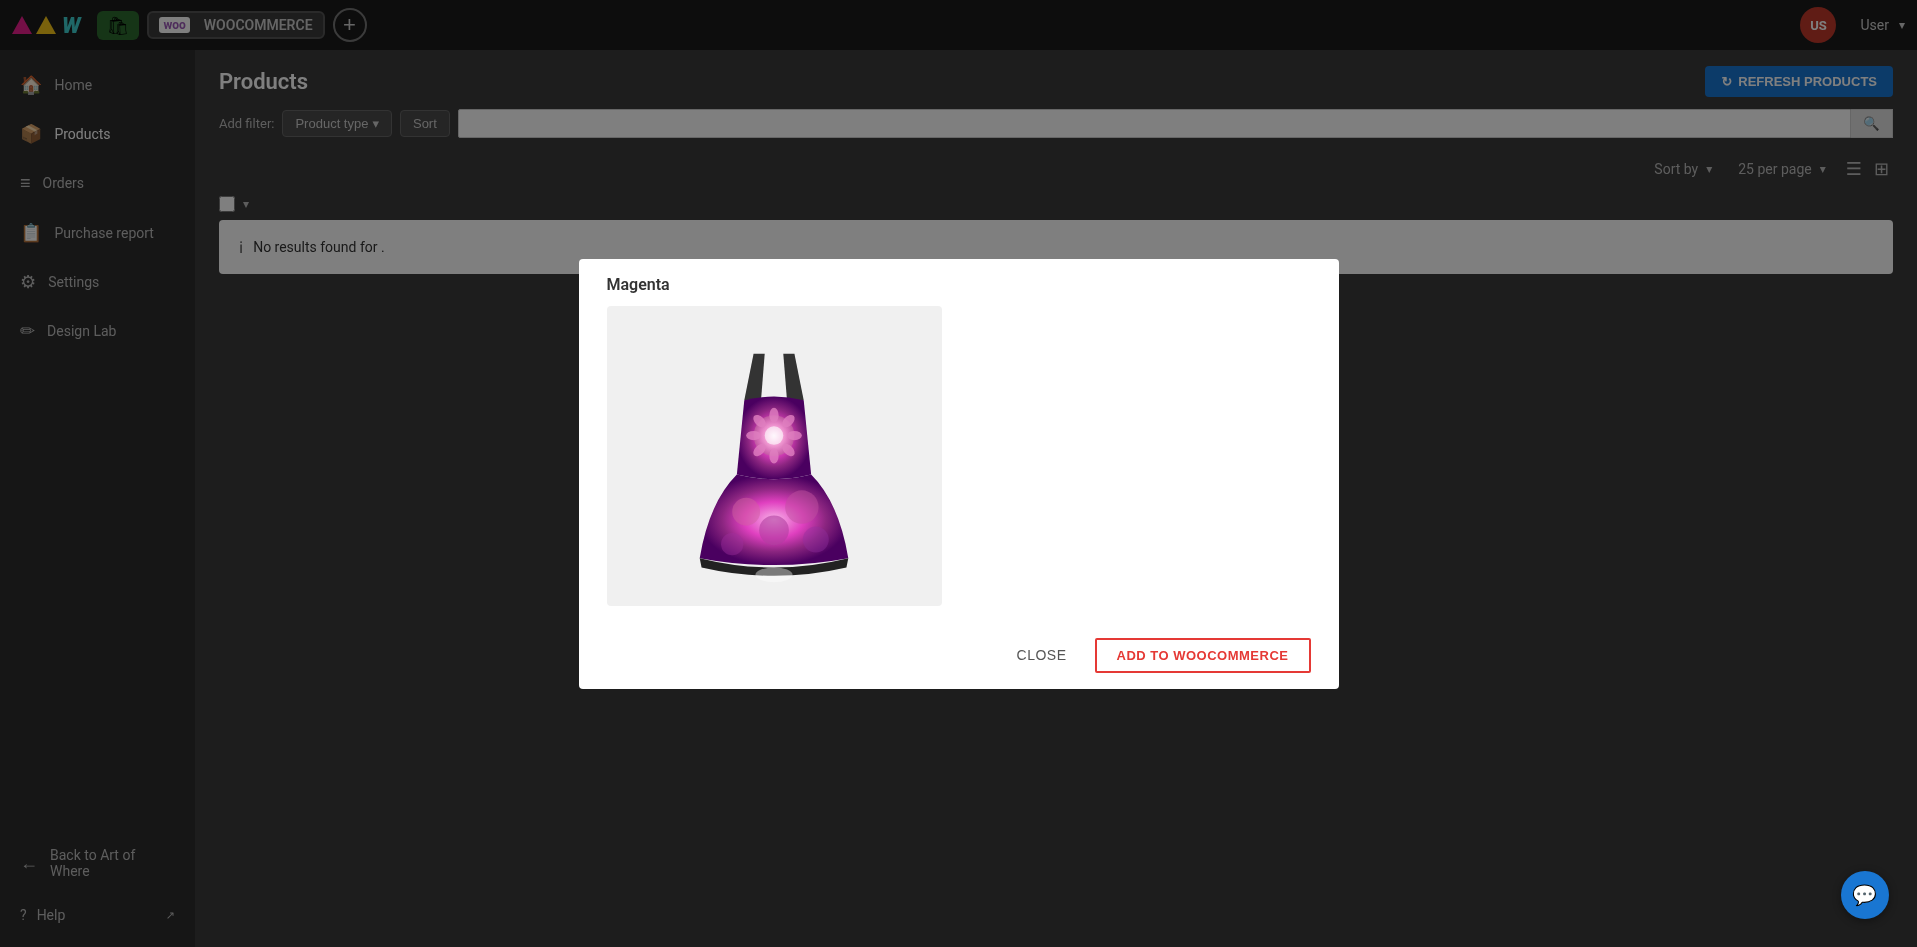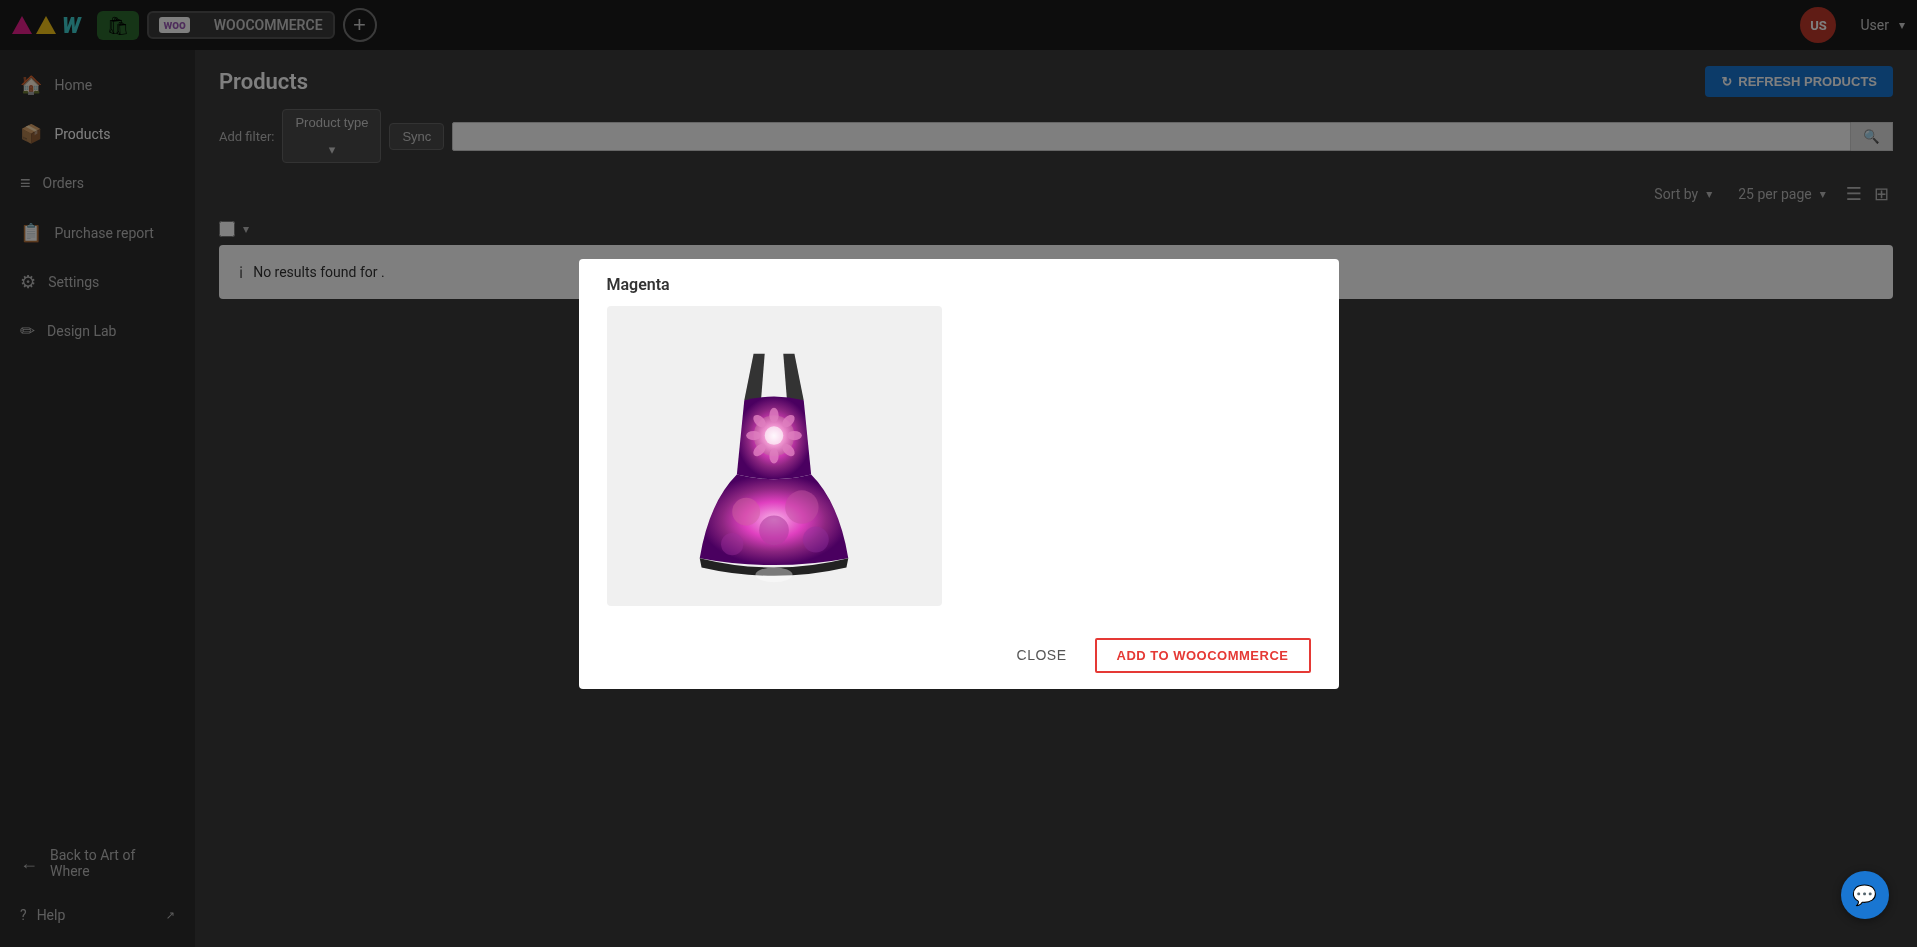--- a/index.html
+++ b/index.html
@@ -19,21 +19,21 @@
       display: flex; align-items: center; gap: 2px; margin-right: 8px;
     }
     .logo-triangle-pink { width: 0; height: 0; border-left: 10px solid transparent; border-right: 10px solid transparent; border-bottom: 18px solid #e91e8c; }
     .logo-triangle-yellow { width: 0; height: 0; border-left: 10px solid transparent; border-right: 10px solid transparent; border-bottom: 18px solid #f5c518; margin-left: 2px; }
     .logo-w { color: #3ecfcf; font-size: 22px; font-weight: 900; margin-left: 4px; font-style: italic; }
     .top-nav-app {
       display: flex; align-items: center; background: #2c6b2f; border-radius: 6px; padding: 4px 10px; gap: 6px; cursor: pointer;
     }
     .shopify-icon { font-size: 18px; }
     .top-nav-app-woo {
-      display: flex; align-items: center; background: #3a3a3a; border-radius: 6px; padding: 4px 10px; gap: 24px; cursor: pointer; border: 2px solid #555;
+      display: flex; align-items: center; background: #3a3a3a; border-radius: 6px; padding: 4px 10px; gap: 14px; cursor: pointer; border: 2px solid #555;
     }
     .woo-logo { font-size: 12px; font-weight: bold; color: #9b59b6; background: #fff; border-radius: 3px; padding: 1px 4px; }
     .woocommerce-label { color: #ccc; font-size: 14px; font-weight: 600; }
     .add-btn {
       width: 34px; height: 34px; border-radius: 50%; border: 2px solid #777; background: transparent; color: #ccc; font-size: 22px; display: flex; align-items: center; justify-content: center; cursor: pointer;
     }
     .top-bar-spacer { flex: 1; }
     .user-avatar {
       width: 36px; height: 36px; border-radius: 50%; background: #c0392b; color: #fff; font-size: 13px; font-weight: bold; display: flex; align-items: center; justify-content: center;
     }
@@ -64,21 +64,21 @@
     .page-title { color: #fff; font-size: 22px; font-weight: 600; }
     .refresh-btn {
       background: #1976d2; color: #fff; border: none; padding: 8px 16px; border-radius: 4px; font-size: 13px; font-weight: 600; cursor: pointer; display: flex; align-items: center; gap: 6px;
     }
 
     .filter-bar {
       padding: 12px 24px; display: flex; align-items: center; gap: 8px; background: #3a3a3a;
     }
     .filter-label { color: #bbb; font-size: 13px; }
     .filter-btn {
-      background: #4a4a4a; border: 1px solid #666; color: #ccc; padding: 5px 12px; border-radius: 4px; font-size: 13px; cursor: pointer; display: flex; align-items: center; gap: 12px; flex-direction: column;
+      background: #4a4a4a; border: 1px solid #666; color: #ccc; padding: 5px 12px; border-radius: 4px; font-size: 13px; cursor: pointer; display: flex; align-items: center; gap: 4px;
     }
     .sync-btn {
       background: #4a4a4a; border: 1px solid #666; color: #ccc; padding: 5px 12px; border-radius: 4px; font-size: 13px; cursor: pointer;
     }
     .search-bar-container { flex: 1; display: flex; align-items: center; }
     .search-input-main {
       flex: 1; background: #fff; border: 1px solid #ccc; padding: 6px 12px; border-radius: 2px 0 0 2px; font-size: 13px; color: #333; outline: none;
     }
     .search-icon-btn {
       background: #e0e0e0; border: 1px solid #ccc; border-left: none; padding: 6px 12px; cursor: pointer;
@@ -210,21 +210,21 @@
       </button>
     </div>
 
     <div class="filter-bar">
       <span class="filter-label">Add filter:</span>
       <button class="filter-btn">
         <span>Product type</span>
         <span>▾</span>
       </button>
       <button class="sync-btn">
-        <span>Sync</span>
+        <span>Sort</span>
       </button>
       <div class="search-bar-container">
         <input class="search-input-main" type="text" style="">
         <button class="search-icon-btn">
           <span>🔍</span>
         </button>
       </div>
     </div>
 
     <div class="sort-bar">

